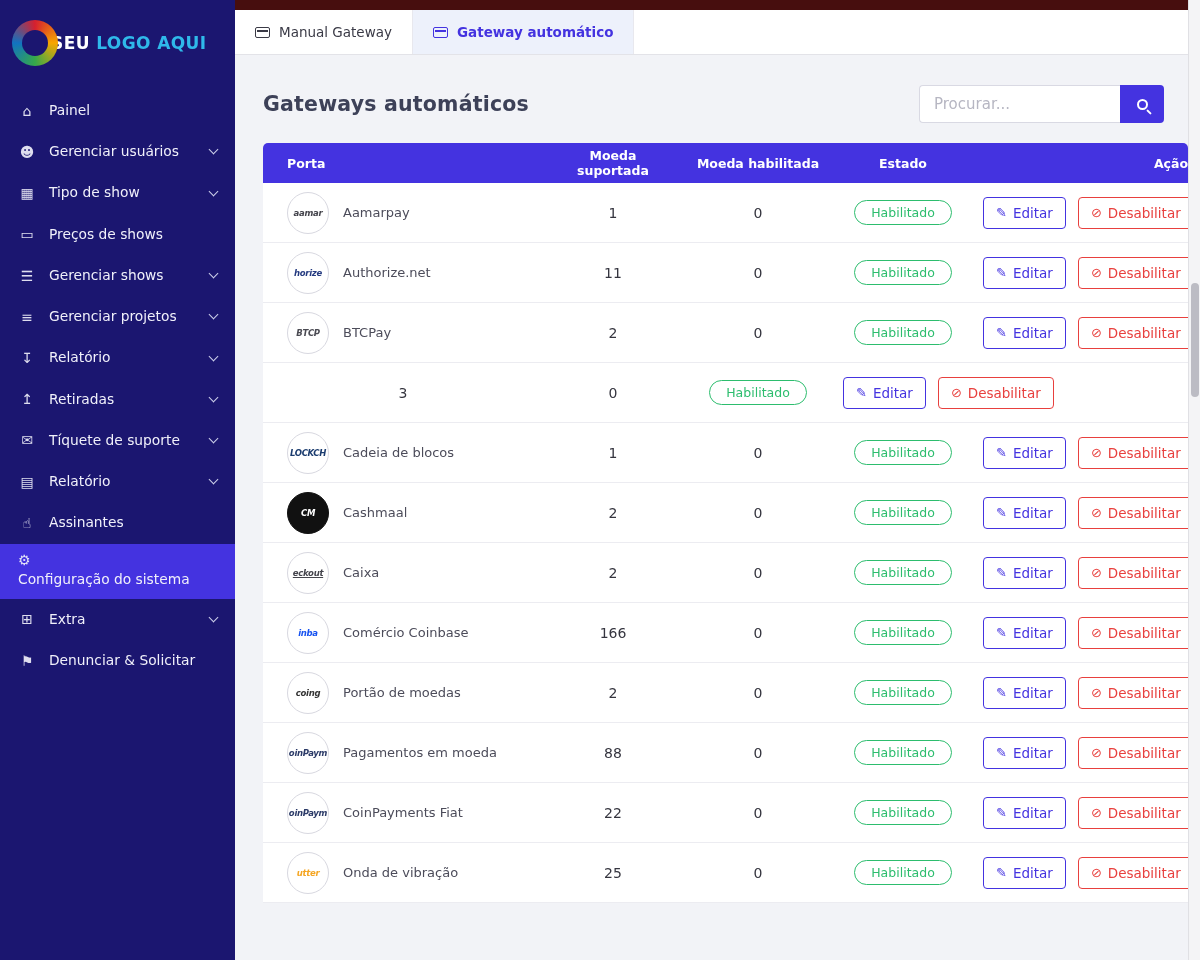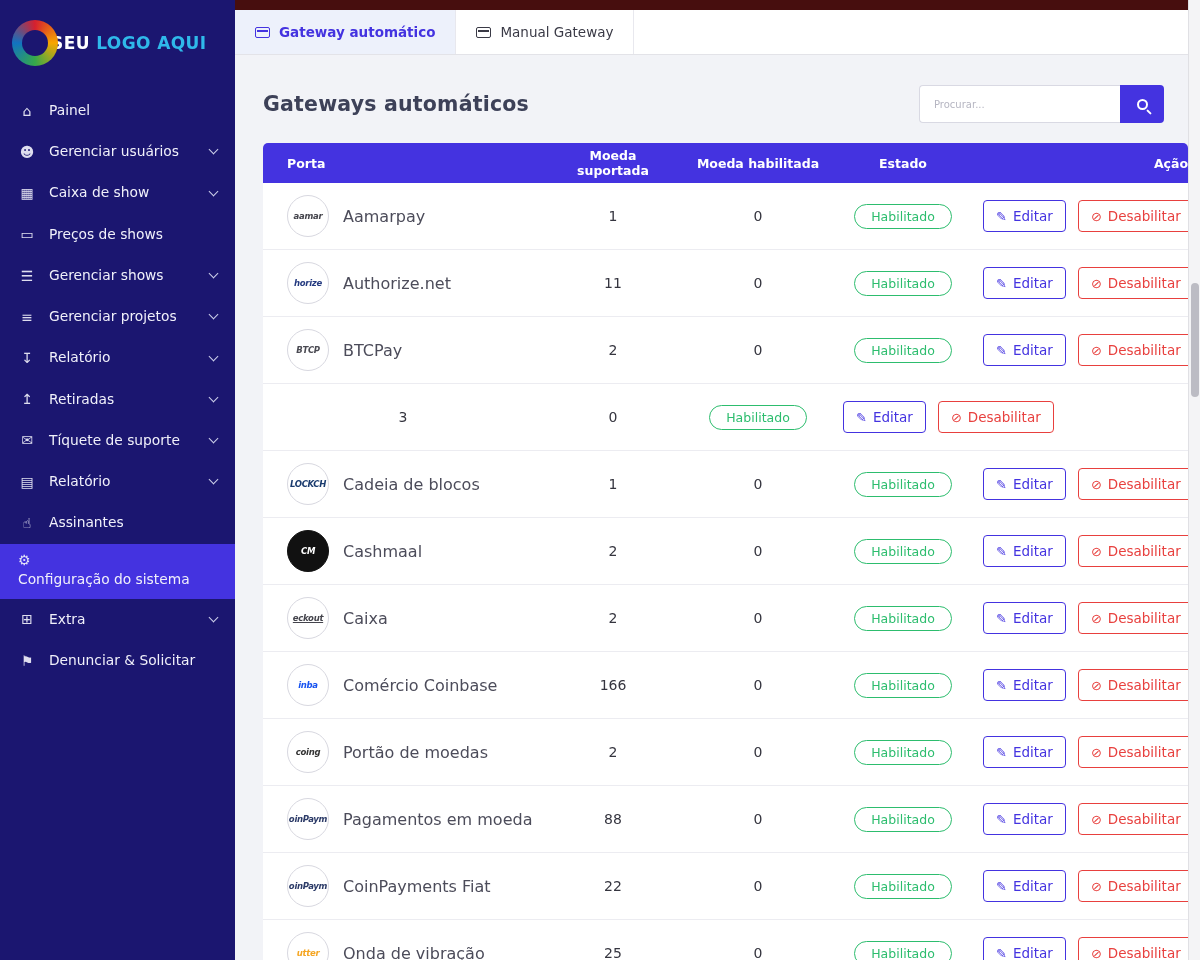--- a/index.html
+++ b/index.html
@@ -39,44 +39,44 @@
              position:relative; flex:none; }
   .tabcard::after { content:""; position:absolute; left:1px; right:1px; top:2px; height:2px; background:currentColor; }
 
   .content { padding:30px 0 0 28px; }
   .page-head { display:flex; justify-content:space-between; align-items:center;
                margin-bottom:20px; padding-right:24px; }
   h1 { font-size:20.5px; color:#3d4158; font-weight:bold; letter-spacing:.2px; }
 
   .search { display:flex; height:38px; }
   .search input { width:201px; border:1px solid #d9d9e3; border-right:none; border-radius:4px 0 0 4px;
-                  padding:0 14px; font-size:10px; color:#555; outline:none;
+                  padding:0 14px; font-size:15px; color:#555; outline:none;
                   font-family:inherit; background:#fff; }
   .search input::placeholder { color:#b6b6c2; }
   .search button { width:44px; background:var(--accent,#4433e0); border:none; border-radius:0 4px 4px 0;
                    cursor:pointer; display:flex; align-items:center; justify-content:center; }
   .mag { width:11px; height:11px; border:2px solid #fff; border-radius:50%; position:relative; display:block; }
   .mag::after { content:""; position:absolute; width:2px; height:6px; background:#fff;
                 transform:rotate(-45deg); left:9px; top:8px; border-radius:1px; }
 
   
   .gtable { width:925px; background:#fff; border-radius:5px 5px 0 0; overflow:hidden; }
   .thead, .trow { display:grid; grid-template-columns:280px 140px 150px 140px 1fr; align-items:center; }
   .thead { background:var(--accent,#4433e0); color:#fff; height:40px; font-size:12.5px; font-weight:bold; }
   .hc { padding:0 12px; }
   .hc.first { padding-left:24px; }
   .hc.center { text-align:center; }
   .hc.right { text-align:right; padding-right:0; }
 
-  .trow { height:67px; border-bottom:1px solid #ececf1; background:#fff; overflow:hidden; }
+  .trow { height:60px; border-bottom:1px solid #ececf1; background:#fff; overflow:hidden; }
   .porta { display:flex; align-items:center; gap:14px; padding-left:24px; }
   .logo-circ { width:42px; height:42px; border-radius:50%; border:1px solid #d8d8e0; background:#fff;
                display:flex; align-items:center; justify-content:center; font-size:8.5px; font-weight:bold;
                color:#333; overflow:hidden; flex:none; letter-spacing:-.3px; font-style:italic; }
-  .gname { font-size:16px; color:#4c4c5a; }
+  .gname { font-size:13px; color:#4c4c5a; }
   .num { text-align:center; font-size:14px; color:#35353f; }
   .estado { text-align:center; }
   .badge { display:inline-block; border:1px solid var(--success,#2dbd6e); color:var(--success,#2dbd6e);
            border-radius:30px; padding:4px 16px; font-size:12.5px; background:#fff; }
   .acoes { display:flex; gap:12px; padding-left:10px; }
   .btn { display:inline-flex; align-items:center; gap:6px; background:#fff; border-radius:4px;
          padding:7px 12px; font-size:13.5px; cursor:pointer; font-family:inherit; white-space:nowrap; flex:none; }
   .btn.edit { border:1px solid var(--accent,#4433e0); color:var(--accent,#4433e0); }
   .btn.disable { border:1px solid var(--danger,#e8403e); color:var(--danger,#e8403e); }
   .btn .ico { font-size:13px; }
@@ -101,21 +101,21 @@
     <span class="mi-label">Painel</span>
 
   </div>
       <div class="menu-item">
     <span class="mi-icon">☻</span>
     <span class="mi-label">Gerenciar usuários</span>
     <span class="mi-chevron"></span>
   </div>
       <div class="menu-item">
     <span class="mi-icon">▦</span>
-    <span class="mi-label">Caixa de show</span>
+    <span class="mi-label">Tipo de show</span>
     <span class="mi-chevron"></span>
   </div>
       <div class="menu-item">
     <span class="mi-icon">▭</span>
     <span class="mi-label">Preços de shows</span>
 
   </div>
       <div class="menu-item">
     <span class="mi-icon">☰</span>
     <span class="mi-label">Gerenciar shows</span>
@@ -166,27 +166,27 @@
     <span class="mi-label">Denunciar &amp; Solicitar</span>
 
   </div>
     </nav>
 </aside>
 
 <div class="main">
   <div class="topstrip"></div>
 
   <div class="tabbar">
+    <div class="tab">
+      <span class="tabcard"></span>
+      <span>Manual Gateway</span>
+    </div>
     <div class="tab active">
       <span class="tabcard"></span>
       <span>Gateway automático</span>
-    </div>
-    <div class="tab">
-      <span class="tabcard"></span>
-      <span>Manual Gateway</span>
     </div>
   </div>
 
   <div class="content">
     <div class="page-head">
       <h1>Gateways automáticos</h1>
       <div class="search">
         <input type="text" placeholder="Procurar..." style="">
         <button>
             <span class="mag"></span>

